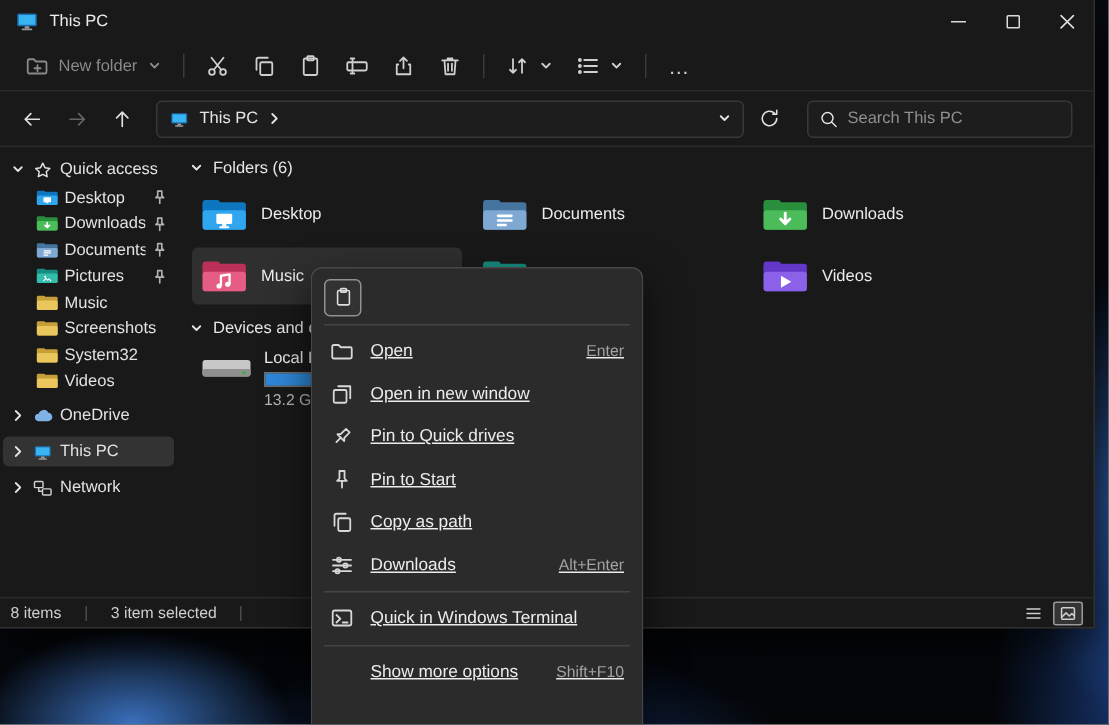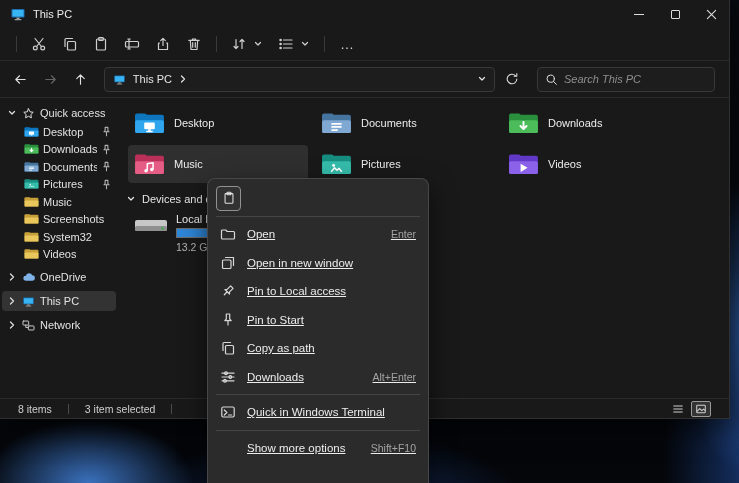--- a/index.html
+++ b/index.html
@@ -39,21 +39,21 @@
   .icon16 { width: 16px; height: 16px; flex: none; }
   .chev { width: 10px; height: 10px; flex: none; }
   .more-dots { font-size: 14px; letter-spacing: 1px; color: #cfcfcf; padding: 0 8px; }
 
   .navbar { height: 37px; display: flex; align-items: center; padding: 0 8px; gap: 4px; border-bottom: 1px solid #2a2a2a; flex: none; }
   .navbtn { width: 26px; height: 24px; display: flex; align-items: center; justify-content: center; color: #e0e0e0; border-radius: 4px; }
   .navbtn.disabled { color: #666; }
   .addressbox { width: 392px; height: 25px; display: flex; align-items: center; gap: 6px; padding: 0 7px; background: #1d1d1d; border: 1px solid #383838; border-radius: 4px; margin-left: 6px; }
   .addressbox .crumb { color: #e6e6e6; }
   .searchbox { flex: 1; height: 25px; display: flex; align-items: center; gap: 6px; padding: 0 7px; background: #1d1d1d; border: 1px solid #383838; border-radius: 4px; margin: 0 6px 0 8px; }
-  .searchbox input { flex: 1; background: transparent; border: none; outline: none; color: #cfcfcf; font-size: 11px; font-family: inherit; font-style: italic; }
+  .searchbox input { flex: 1; background: transparent; border: none; outline: none; color: #cfcfcf; font-size: 11px; font-family: inherit; }
   .searchbox input::placeholder { color: #8f8f8f; }
 
   .bodyrow { flex: 1; display: flex; overflow: hidden; }
 
   
   .sidebar { width: 118px; flex: none; padding: 5px 2px; overflow: hidden; }
   .sitem { display: flex; align-items: center; height: 17.5px; padding: 0 4px 0 5px; gap: 4px; border-radius: 4px; color: #e2e2e2; }
   .sitem.root { height: 20px; align-items: center; }
   .sitem.child { padding-left: 22px; }
   .sitem.selected { background: #333333; }
@@ -79,21 +79,21 @@
   .f-videos .fb{fill:#6238c8}.f-videos .ff{fill:#8a61e8}
   .f-plain .fb{fill:#c69f38}.f-plain .ff{fill:#e9c75d}
 
   .drive-tile { display: flex; align-items: flex-start; gap: 8px; margin: 4px 0 0 8px; width: 200px; }
   .drive-info { display: flex; flex-direction: column; gap: 3px; }
   .drive-name { color: #ececec; white-space: nowrap; }
   .dbar { width: 74px; height: 10px; border: 1px solid #6e6e6e; background: #3f3f3f; }
   .dbar .fill { height: 100%; width: 79%; background: #2e86d6; }
   .drive-free { color: #b5b5b5; font-size: 10.5px; white-space: nowrap; }
 
-  .statusbar { height: 20px; flex: none; display: flex; align-items: center; gap: 16px; padding: 0 18px; border-top: 1px solid #2a2a2a; color: #cfcfcf; font-size: 10.5px; }
+  .statusbar { height: 20px; flex: none; display: flex; align-items: center; gap: 16px; padding: 0 7px; border-top: 1px solid #2a2a2a; color: #cfcfcf; font-size: 10.5px; }
   .ssep { width: 1px; height: 10px; background: #4a4a4a; }
   .viewtoggles { margin-left: auto; display: flex; gap: 3px; }
   .vtg { width: 20px; height: 16px; display: flex; align-items: center; justify-content: center; border-radius: 2px; border: 1px solid transparent; }
   .vtg.active { border-color: #9a9a9a; background: #343434; }
 
   
   .ctx {
     position: absolute; left: 207px; top: 178px; width: 222px; height: 338px;
     background: #2b2b2b; border: 1px solid #474747; border-bottom: none;
     border-radius: 8px 8px 0 0; padding: 4px; z-index: 50;
@@ -132,20 +132,30 @@
           </div>
         <div class="winbtn">
             <svg class="stroke" width="11" height="11" viewBox="0 0 12 12">
               <path d="M1.5 1.5l9 9M10.5 1.5l-9 9"></path>
             </svg>
           </div>
       </div>
     </div>
 
     <div class="toolbar">
+      <div class="tbtn disabled">
+        <svg class="icon16 stroke" viewBox="0 0 16 16">
+            <path d="M1.5 4.5a1 1 0 0 1 1-1h3l1.5 1.5h6a1 1 0 0 1 1 1v6a1 1 0 0 1-1 1h-10.5a1 1 0 0 1-1-1z"></path>
+            <path d="M8 7.5v4M6 9.5h4"></path>
+          </svg>
+        <span>New folder</span>
+        <svg class="chev stroke" viewBox="0 0 10 10">
+            <path d="M2.5 3.5l2.5 2.5 2.5-2.5"></path>
+          </svg>
+      </div>
       <div class="tsep"></div>
       <div class="tbtn">
           <svg class="icon16 stroke" viewBox="0 0 16 16">
             <circle cx="4.3" cy="12" r="1.9"></circle>
             <circle cx="11.7" cy="12" r="1.9"></circle>
             <path d="M5.6 10.5L12 2.5M10.4 10.5L4 2.5"></path>
           </svg>
         </div>
       <div class="tbtn">
           <svg class="icon16 stroke" viewBox="0 0 16 16">
@@ -388,20 +398,26 @@
               <rect x="1.2" y="2.5" width="7" height="5" rx=".8"></rect>
               <rect x="7.8" y="8.5" width="7" height="5" rx=".8"></rect>
               <path d="M4.7 7.5v3h3"></path>
             </svg>
           <span class="lbl">Network</span>
         </div>
       </div>
 
       <div class="content">
 
+        <div class="secheader">
+          <svg class="chev stroke" viewBox="0 0 10 10">
+              <path d="M2.5 3.5l2.5 2.5 2.5-2.5"></path>
+            </svg>
+          <span>Folders (6)</span>
+        </div>
 
         <div class="grid">
           <div class="tile">
             <svg class="fsvg f-desktop" viewBox="0 0 32 26">
                 <rect class="fb" x="1" y="2.5" width="12" height="8" rx="2"></rect>
                 <rect class="fb" x="1" y="4" width="30" height="19" rx="2"></rect>
                 <rect class="ff" x="1" y="9.5" width="30" height="13.5" rx="2"></rect>
                 <rect x="10.5" y="12" width="11" height="7" rx="1" fill="#fff"></rect>
                 <rect x="14.5" y="19" width="3" height="1.6" fill="#fff"></rect>
                 <rect x="12.5" y="20.6" width="7" height="1.4" rx=".7" fill="#fff"></rect>
@@ -533,21 +549,21 @@
       <span>Open in new window</span>
       <span class="shortcut"></span>
     </div>
     <div class="ctx-item">
       <svg class="icon16 stroke" viewBox="0 0 16 16">
           <g transform="rotate(45 8 8)">
             <path d="M6.3 2.5h3.4v5l1.5 1.6H4.8L6.3 7.5z"></path>
             <path d="M8 9.1v4.2"></path>
           </g>
         </svg>
-      <span>Pin to Local access</span>
+      <span>Pin to Quick drives</span>
       <span class="shortcut"></span>
     </div>
     <div class="ctx-item">
       <svg class="icon16 stroke" viewBox="0 0 16 16">
           <path d="M6.3 2h3.4v5l1.5 1.6H4.8L6.3 7z"></path>
           <path d="M8 8.6v4.4"></path>
         </svg>
       <span>Pin to Start</span>
       <span class="shortcut"></span>
     </div>

